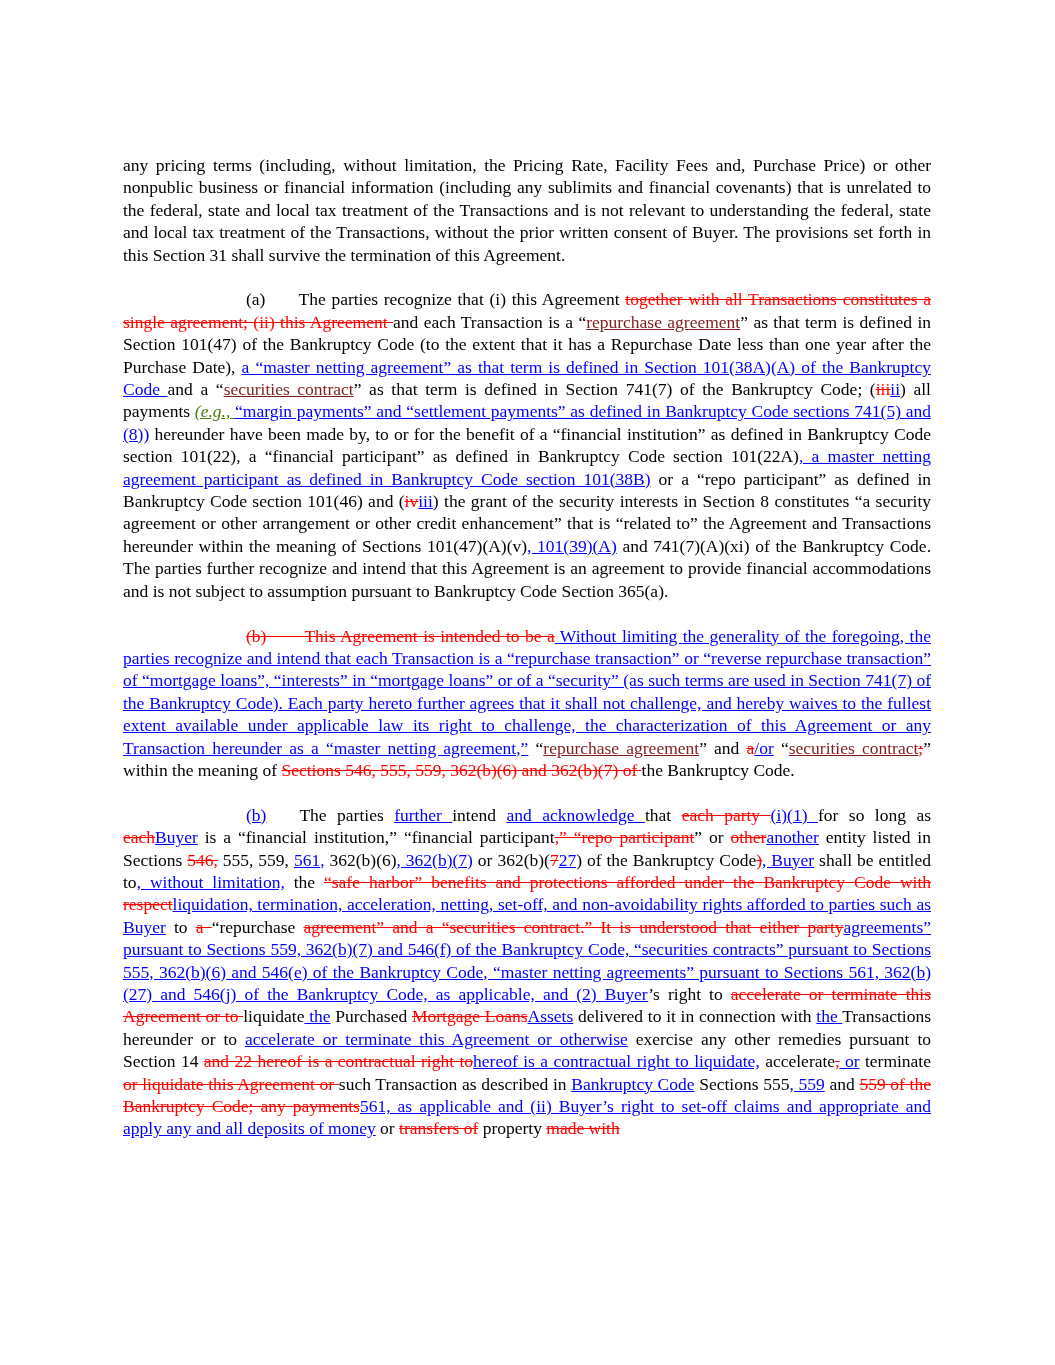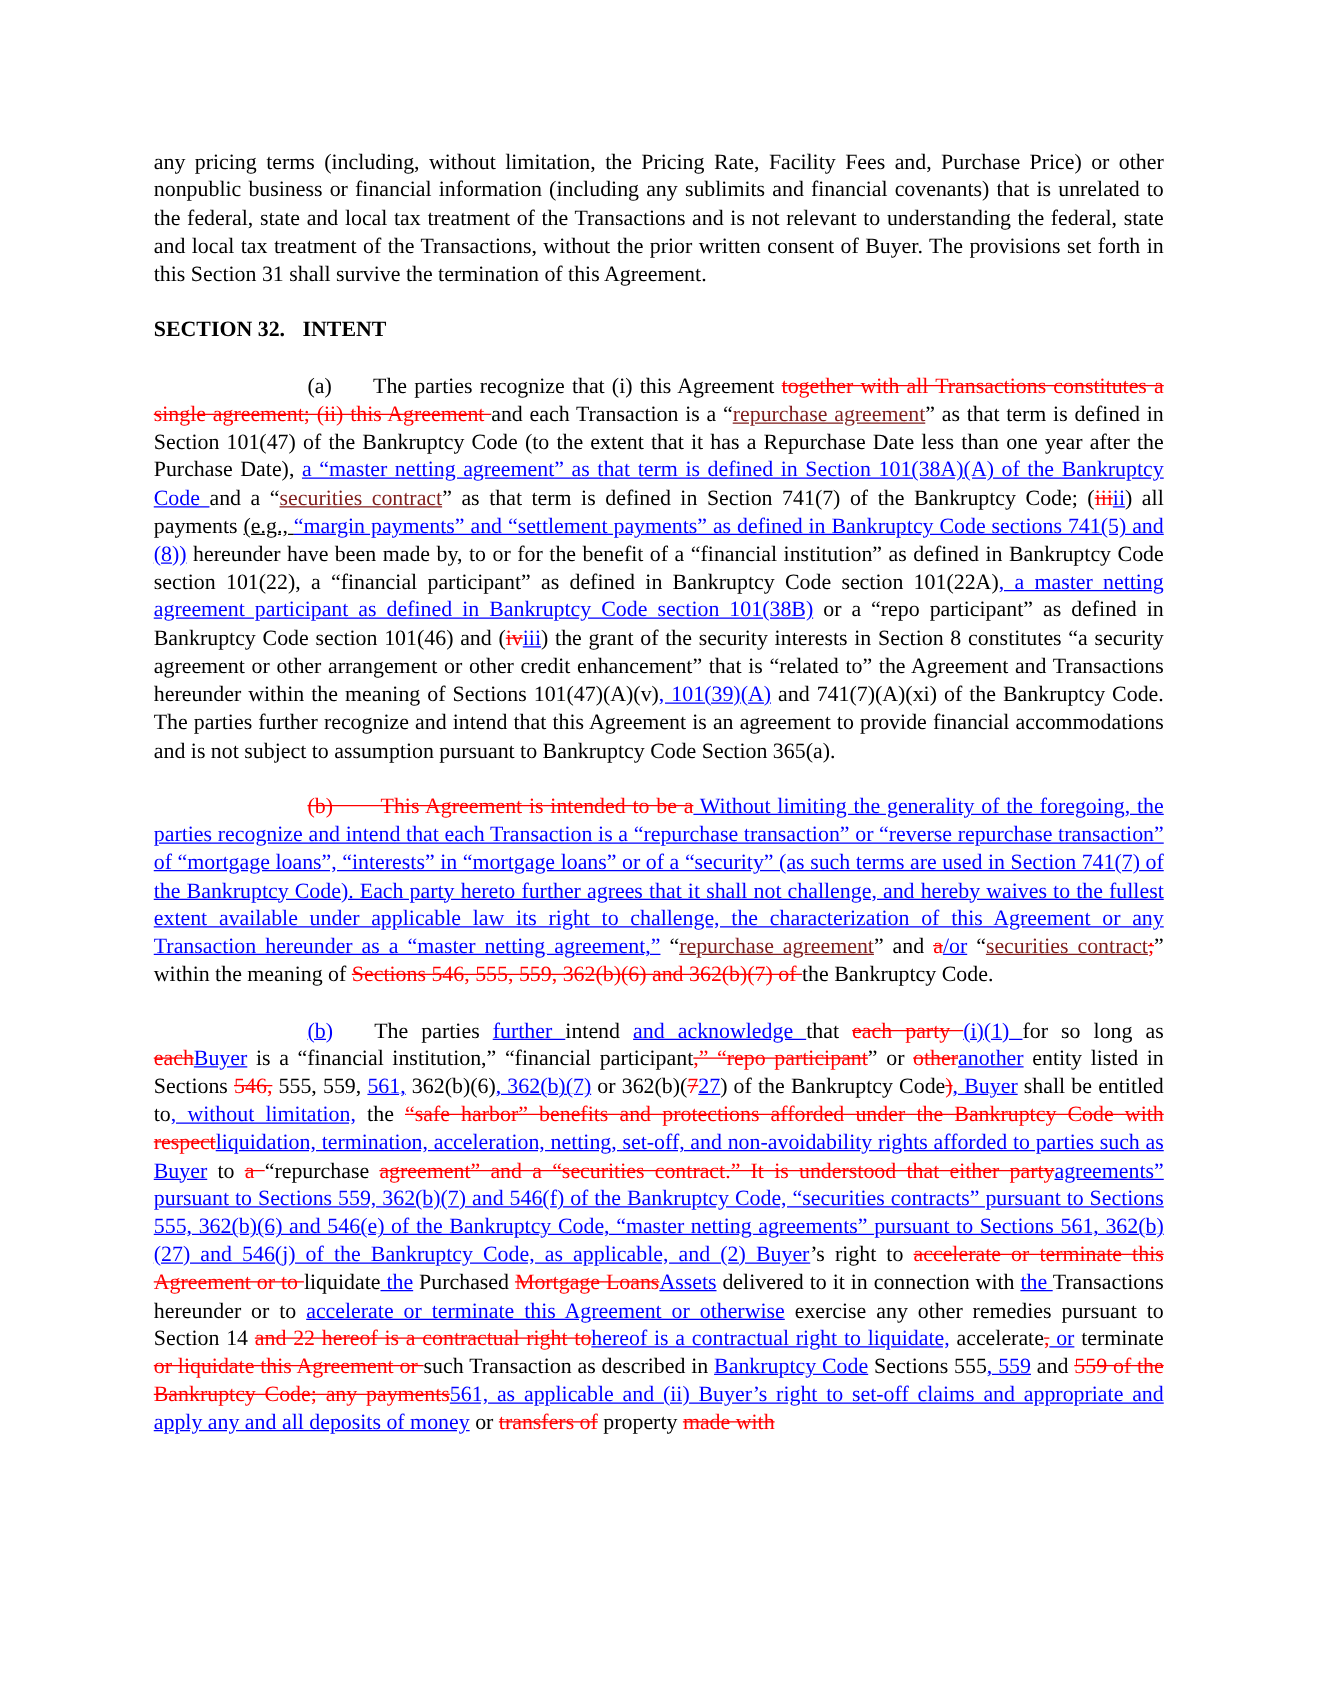--- a/index.html
+++ b/index.html
@@ -4,39 +4,40 @@
 <style>
   html,body{margin:0;padding:0;background:#ffffff;}
   .page{
     position:relative;
     width:1055px;
     height:1194px;
     background:#ffffff;
     font-family:"Liberation Serif", serif;
     color:#000000;
     overflow:hidden;
+    margin-top:36px;
   }
   .content{
     position:absolute;
     left:123px;
     top:118px;
     width:808px;
     font-size:17.5px;
     line-height:22.4px;
   }
   p.para{margin:0 0 22.4px 0;}
   .body, .body-indent{text-align:justify;}
   .body-indent{text-indent:123px;}
   .heading{font-weight:bold; text-align:left;}
   .rn{color:#000000;}
   .rb{color:#000000; font-weight:bold;}
   .ru{color:#7f1d1d; text-decoration:underline;}
   .rd{color:#ff0000; text-decoration:line-through;}
   .ri{color:#0000ff; text-decoration:underline;}
-  .rie{color:#000000; text-decoration:underline; }
+  .rie{color:#4d7c0f; text-decoration:underline; font-style:italic;}
   .tab{display:inline-block; width:33px;}
   .tabh{display:inline-block; width:14px;}
   .footer-line{
     position:absolute;
     left:428px;
     top:1262px;
     white-space:nowrap;
   }
   .page-num{
     font-family:"Liberation Serif", serif;
@@ -59,21 +60,20 @@
     color:#1a1aff;
     text-decoration:underline;
   }
 </style>
 </head>
 <body>
 
 <div class="page">
   <div class="content" id="doc-body">
       <p class="para body"><span class="rn">any pricing terms (including, without limitation, the Pricing Rate, Facility Fees and, Purchase Price) or other nonpublic business or financial information (including any sublimits and financial covenants) that is unrelated to the federal, state and local tax treatment of the Transactions and is not relevant to understanding the federal, state and local tax treatment of the Transactions, without the prior written consent of Buyer.  The provisions set forth in this Section 31 shall survive the termination of this Agreement.</span></p>
-      <p class="para heading"><span class="rb">SECTION 32.</span><span class="tabh"></span><span class="rb">INTENT</span></p>
       <p class="para body-indent"><span class="rn">(a)</span><span class="tab"></span><span class="rn">The parties recognize that (i) this Agreement </span><span class="rd">together with all Transactions constitutes a single agreement; (ii) this Agreement </span><span class="rn">and each Transaction is a “</span><span class="ru">repurchase agreement</span><span class="rn">” as that term is defined in Section 101(47) of the Bankruptcy Code (to the extent that it has a Repurchase Date less than one year after the Purchase Date), </span><span class="ri">a “master netting agreement” as that term is defined in Section 101(38A)(A) of the Bankruptcy Code </span><span class="rn">and a “</span><span class="ru">securities contract</span><span class="rn">” as that term is defined in Section 741(7) of the Bankruptcy Code; (</span><span class="rd">iii</span><span class="ri">ii</span><span class="rn">) all payments </span><span class="rie">(e.g., </span><span class="ri">“margin payments” and “settlement payments” as defined in Bankruptcy Code sections 741(5) and (8))</span><span class="rn"> hereunder have been made by, to or for the benefit of a “financial institution” as defined in Bankruptcy Code section 101(22), a “financial participant” as defined in Bankruptcy Code section 101(22A)</span><span class="ri">, a master netting agreement participant as defined in Bankruptcy Code section 101(38B)</span><span class="rn"> or a “repo participant” as defined in Bankruptcy Code section 101(46) and (</span><span class="rd">iv</span><span class="ri">iii</span><span class="rn">) the grant of the security interests in Section 8 constitutes “a security agreement or other arrangement or other credit enhancement” that is “related to” the Agreement and Transactions hereunder within the meaning of Sections 101(47)(A)(v)</span><span class="ri">, 101(39)(A)</span><span class="rn"> and 741(7)(A)(xi) of the Bankruptcy Code.  The parties further recognize and intend that this Agreement is an agreement to provide financial accommodations and is not subject to assumption pursuant to Bankruptcy Code Section 365(a).</span></p>
       <p class="para body-indent"><span class="rd">(b)&nbsp;&nbsp;&nbsp;&nbsp;&nbsp;&nbsp;&nbsp;This Agreement is intended to be a</span><span class="ri"> Without limiting the generality of the foregoing, the parties recognize and intend that each Transaction is a “repurchase transaction” or “reverse repurchase transaction” of “mortgage loans”, “interests” in “mortgage loans” or of a “security” (as such terms are used in Section 741(7) of the Bankruptcy Code).  Each party hereto further agrees that it shall not challenge, and hereby waives to the fullest extent available under applicable law its right to challenge, the characterization of this Agreement or any Transaction hereunder as a “master netting agreement,”</span><span class="rn"> “</span><span class="ru">repurchase agreement</span><span class="rn">” and </span><span class="rd">a</span><span class="ri">/or</span><span class="rn"> “</span><span class="ru">securities contract</span><span class="rd">;</span><span class="rn">” within the meaning of </span><span class="rd">Sections 546, 555, 559, 362(b)(6) and 362(b)(7) of </span><span class="rn">the Bankruptcy Code.</span></p>
       <p class="para body-indent"><span class="ri">(b)</span><span class="tab"></span><span class="rn">The parties </span><span class="ri">further </span><span class="rn">intend </span><span class="ri">and acknowledge </span><span class="rn">that </span><span class="rd">each party </span><span class="ri">(i)(1) </span><span class="rn">for so long as </span><span class="rd">each</span><span class="ri">Buyer</span><span class="rn"> is a “financial institution,” “financial participant</span><span class="rd">,” “repo participant</span><span class="rn">” or </span><span class="rd">other</span><span class="ri">another</span><span class="rn"> entity listed in Sections </span><span class="rd">546,</span><span class="rn"> 555, 559, </span><span class="ri">561,</span><span class="rn"> 362(b)(6)</span><span class="ri">, 362(b)(7)</span><span class="rn"> or 362(b)(</span><span class="rd">7</span><span class="ri">27</span><span class="rn">) of the Bankruptcy Code</span><span class="rd">)</span><span class="ri">, Buyer</span><span class="rn"> shall be entitled to</span><span class="ri">, without limitation,</span><span class="rn"> the </span><span class="rd">“safe harbor” benefits and protections afforded under the Bankruptcy Code with respect</span><span class="ri">liquidation, termination, acceleration, netting, set-off, and non-avoidability rights afforded to parties such as Buyer</span><span class="rn"> to </span><span class="rd">a </span><span class="rn">“repurchase </span><span class="rd">agreement” and a “securities contract.”  It is understood that either party</span><span class="ri">agreements” pursuant to Sections 559, 362(b)(7) and 546(f) of the Bankruptcy Code, “securities contracts” pursuant to Sections 555, 362(b)(6) and 546(e) of the Bankruptcy Code, “master netting agreements” pursuant to Sections 561, 362(b)(27) and 546(j) of the Bankruptcy Code, as applicable, and (2) Buyer</span><span class="rn">’s right to </span><span class="rd">accelerate or terminate this Agreement or to </span><span class="rn">liquidate</span><span class="ri"> the</span><span class="rn"> Purchased </span><span class="rd">Mortgage Loans</span><span class="ri">Assets</span><span class="rn"> delivered to it in connection with </span><span class="ri">the </span><span class="rn">Transactions hereunder or to </span><span class="ri">accelerate or terminate this Agreement or otherwise</span><span class="rn"> exercise any other remedies pursuant to Section 14 </span><span class="rd">and 22 hereof is a contractual right to</span><span class="ri">hereof is a contractual right to liquidate,</span><span class="rn"> accelerate</span><span class="rd">,</span><span class="ri"> or</span><span class="rn"> terminate </span><span class="rd">or liquidate this Agreement or </span><span class="rn">such Transaction as described in </span><span class="ri">Bankruptcy Code</span><span class="rn"> Sections 555</span><span class="ri">, 559</span><span class="rn"> and </span><span class="rd">559 of the Bankruptcy Code; any payments</span><span class="ri">561, as applicable and (ii) Buyer’s right to set-off claims and appropriate and apply any and all deposits of money</span><span class="rn"> or </span><span class="rd">transfers of</span><span class="rn"> property </span><span class="rd">made with</span></p>
     </div>
 
   <div class="footer-line">
     <span class="page-num">72</span><span class="field-error">!Unexpected End of Formula</span>
   </div>
 
   <div class="doc-id">USActive 59174144.11</div>

